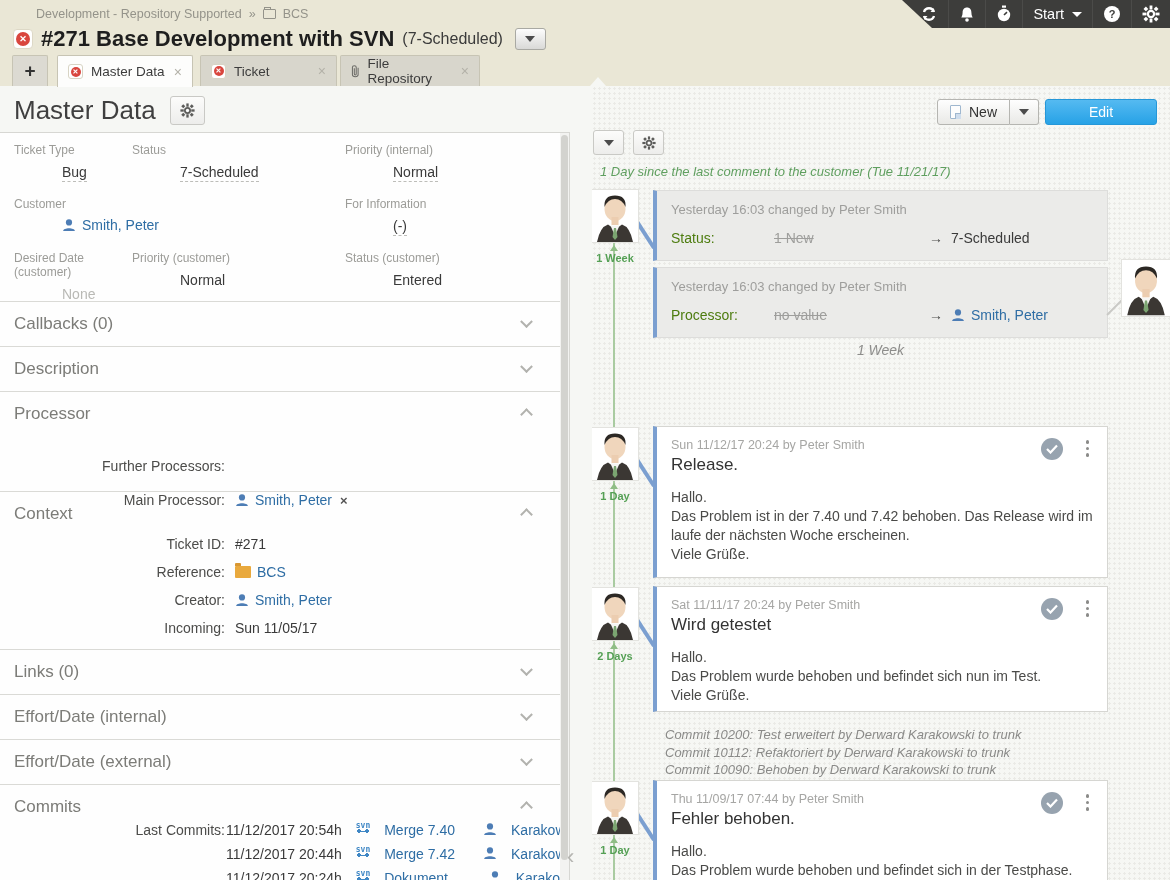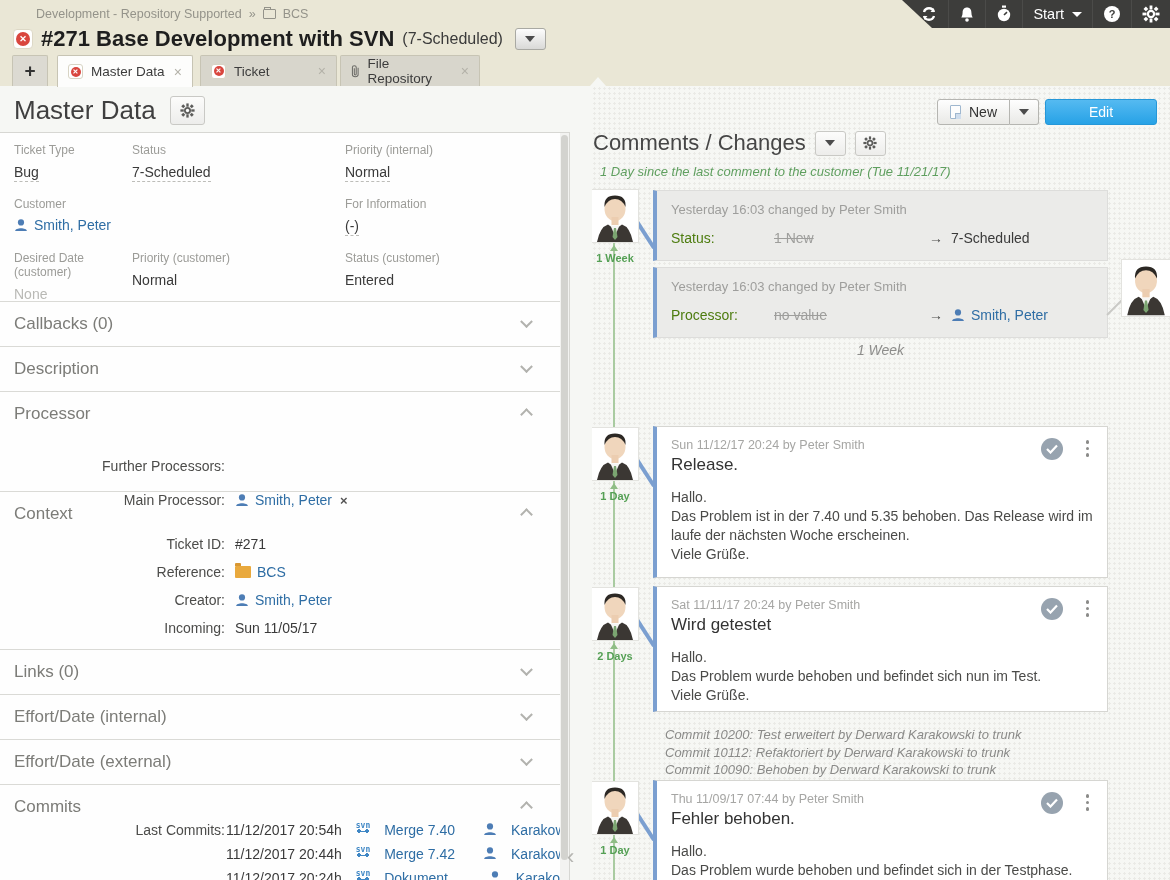--- a/index.html
+++ b/index.html
@@ -44,21 +44,21 @@
   .left-heading { position:absolute; top:9px; left:14px; display:flex; align-items:center; gap:14px; }
   .page-title { font-size:26px; color:#3f3f3f; }
   .gear-btn { width:35px; height:29px; background:linear-gradient(#fcfcfb,#ededeb); border:1px solid #c9c9c5; border-radius:3px; display:flex; align-items:center; justify-content:center; }
   .left-card { position:absolute; top:46px; left:0; width:570px; height:748px; background:#fefefe; border-top:1px solid #d7d7d3; border-right:1px solid #d7d7d3; overflow:hidden; }
   .scrollbar { position:absolute; right:0; top:0; bottom:0; width:9px; background:#f3f3f1; }
   .scroll-thumb { position:absolute; top:2px; right:1px; width:7px; height:97%; background:#d3d3cf; border-radius:4px; }
 
   .fields-grid { position:absolute; top:10px; left:14px; width:530px; display:grid; grid-template-columns:118px 213px 1fr; row-gap:1px; }
   .fcell { padding-bottom:14px; }
   .flabel { font-size:12px; color:#9c9c98; margin-bottom:6px; }
-  .fvalue { font-size:14px; color:#3a3a3a; display:inline-block; }
+  .fvalue { font-size:14px; color:#3a3a3a; display:inline-block;margin-left:48px; }
   .editable { border-bottom:1px dashed #bdbdb9; padding-bottom:1px; }
   .muted { color:#b9b9b5; }
   .linkval { color:#2e6da4; display:inline-flex; align-items:center; gap:6px; }
 
   .sec { position:absolute; left:0; width:561px; border-top:1px solid #dadad6; }
   .sec-head { height:44px; display:flex; align-items:center; padding:0 14px; }
   .sec-label { font-size:17px; color:#7c7c78; }
   .chev { width:9px; height:9px; border-right:2px solid #b2b2ae; border-bottom:2px solid #b2b2ae; margin-left:auto; margin-right:16px; }
   .chev.down { transform:rotate(45deg) translate(-2px,-2px); }
   .chev.up { transform:rotate(-135deg); }
@@ -412,21 +412,20 @@
           <span class="page-ico"></span>
           <span>New</span>
         </div>
         <div class="btn-new-arrow">
             <span class="caret-down"></span>
           </div>
         <div class="btn-edit">Edit</div>
       </div>
 
       <div class="comments-heading">
-        <span class="comments-title">Comments / Changes</span>
         <span class="small-btn">
             <span class="caret-down"></span>
           </span>
         <span class="small-btn">
           <svg width="14" height="14" viewBox="0 0 18 18">
             <g fill="#5c5c5a">
               <circle cx="9" cy="9" r="4.2"></circle>
               <rect x="7.6" y="0.5" width="2.8" height="4"></rect>
                 <rect x="7.6" y="13.5" width="2.8" height="4"></rect>
               <rect x="0.5" y="7.6" width="4" height="2.8"></rect>
@@ -521,21 +520,21 @@
         <div class="up-arrow" style="top:301px;"></div>
         <div class="elapsed" style="top:308px;">1 Day</div>
         <svg class="tail" style="left:43px; top:274px;" width="22" height="32">
             <line x1="1" y1="2" x2="19" y2="30" stroke="#7b9fd0" stroke-width="4"></line>
           </svg>
         <div class="comment-card" style="top:244px; height:152px;">
           <div class="cmt-header">Sun 11/12/17 20:24 by Peter Smith</div>
           <div class="cmt-title">Release.</div>
           <div class="cmt-body">
             <div>Hallo.</div>
-            <div>Das Problem ist in der 7.40 und 5.35 behoben. Das Release wird im laufe der nächsten Woche erscheinen.</div>
+            <div>Das Problem ist in der 7.40 und 7.42 behoben. Das Release wird im laufe der nächsten Woche erscheinen.</div>
             <div>Viele Grüße.</div>
           </div>
           <span class="check-circle">
             <svg width="12" height="10" viewBox="0 0 12 10">
                 <path d="M1 5 L4.5 8.5 L11 1.5" fill="none" stroke="#fff" stroke-width="2.2"></path>
               </svg>
           </span>
           <span class="kebab">
               <i></i>
               <i></i>

